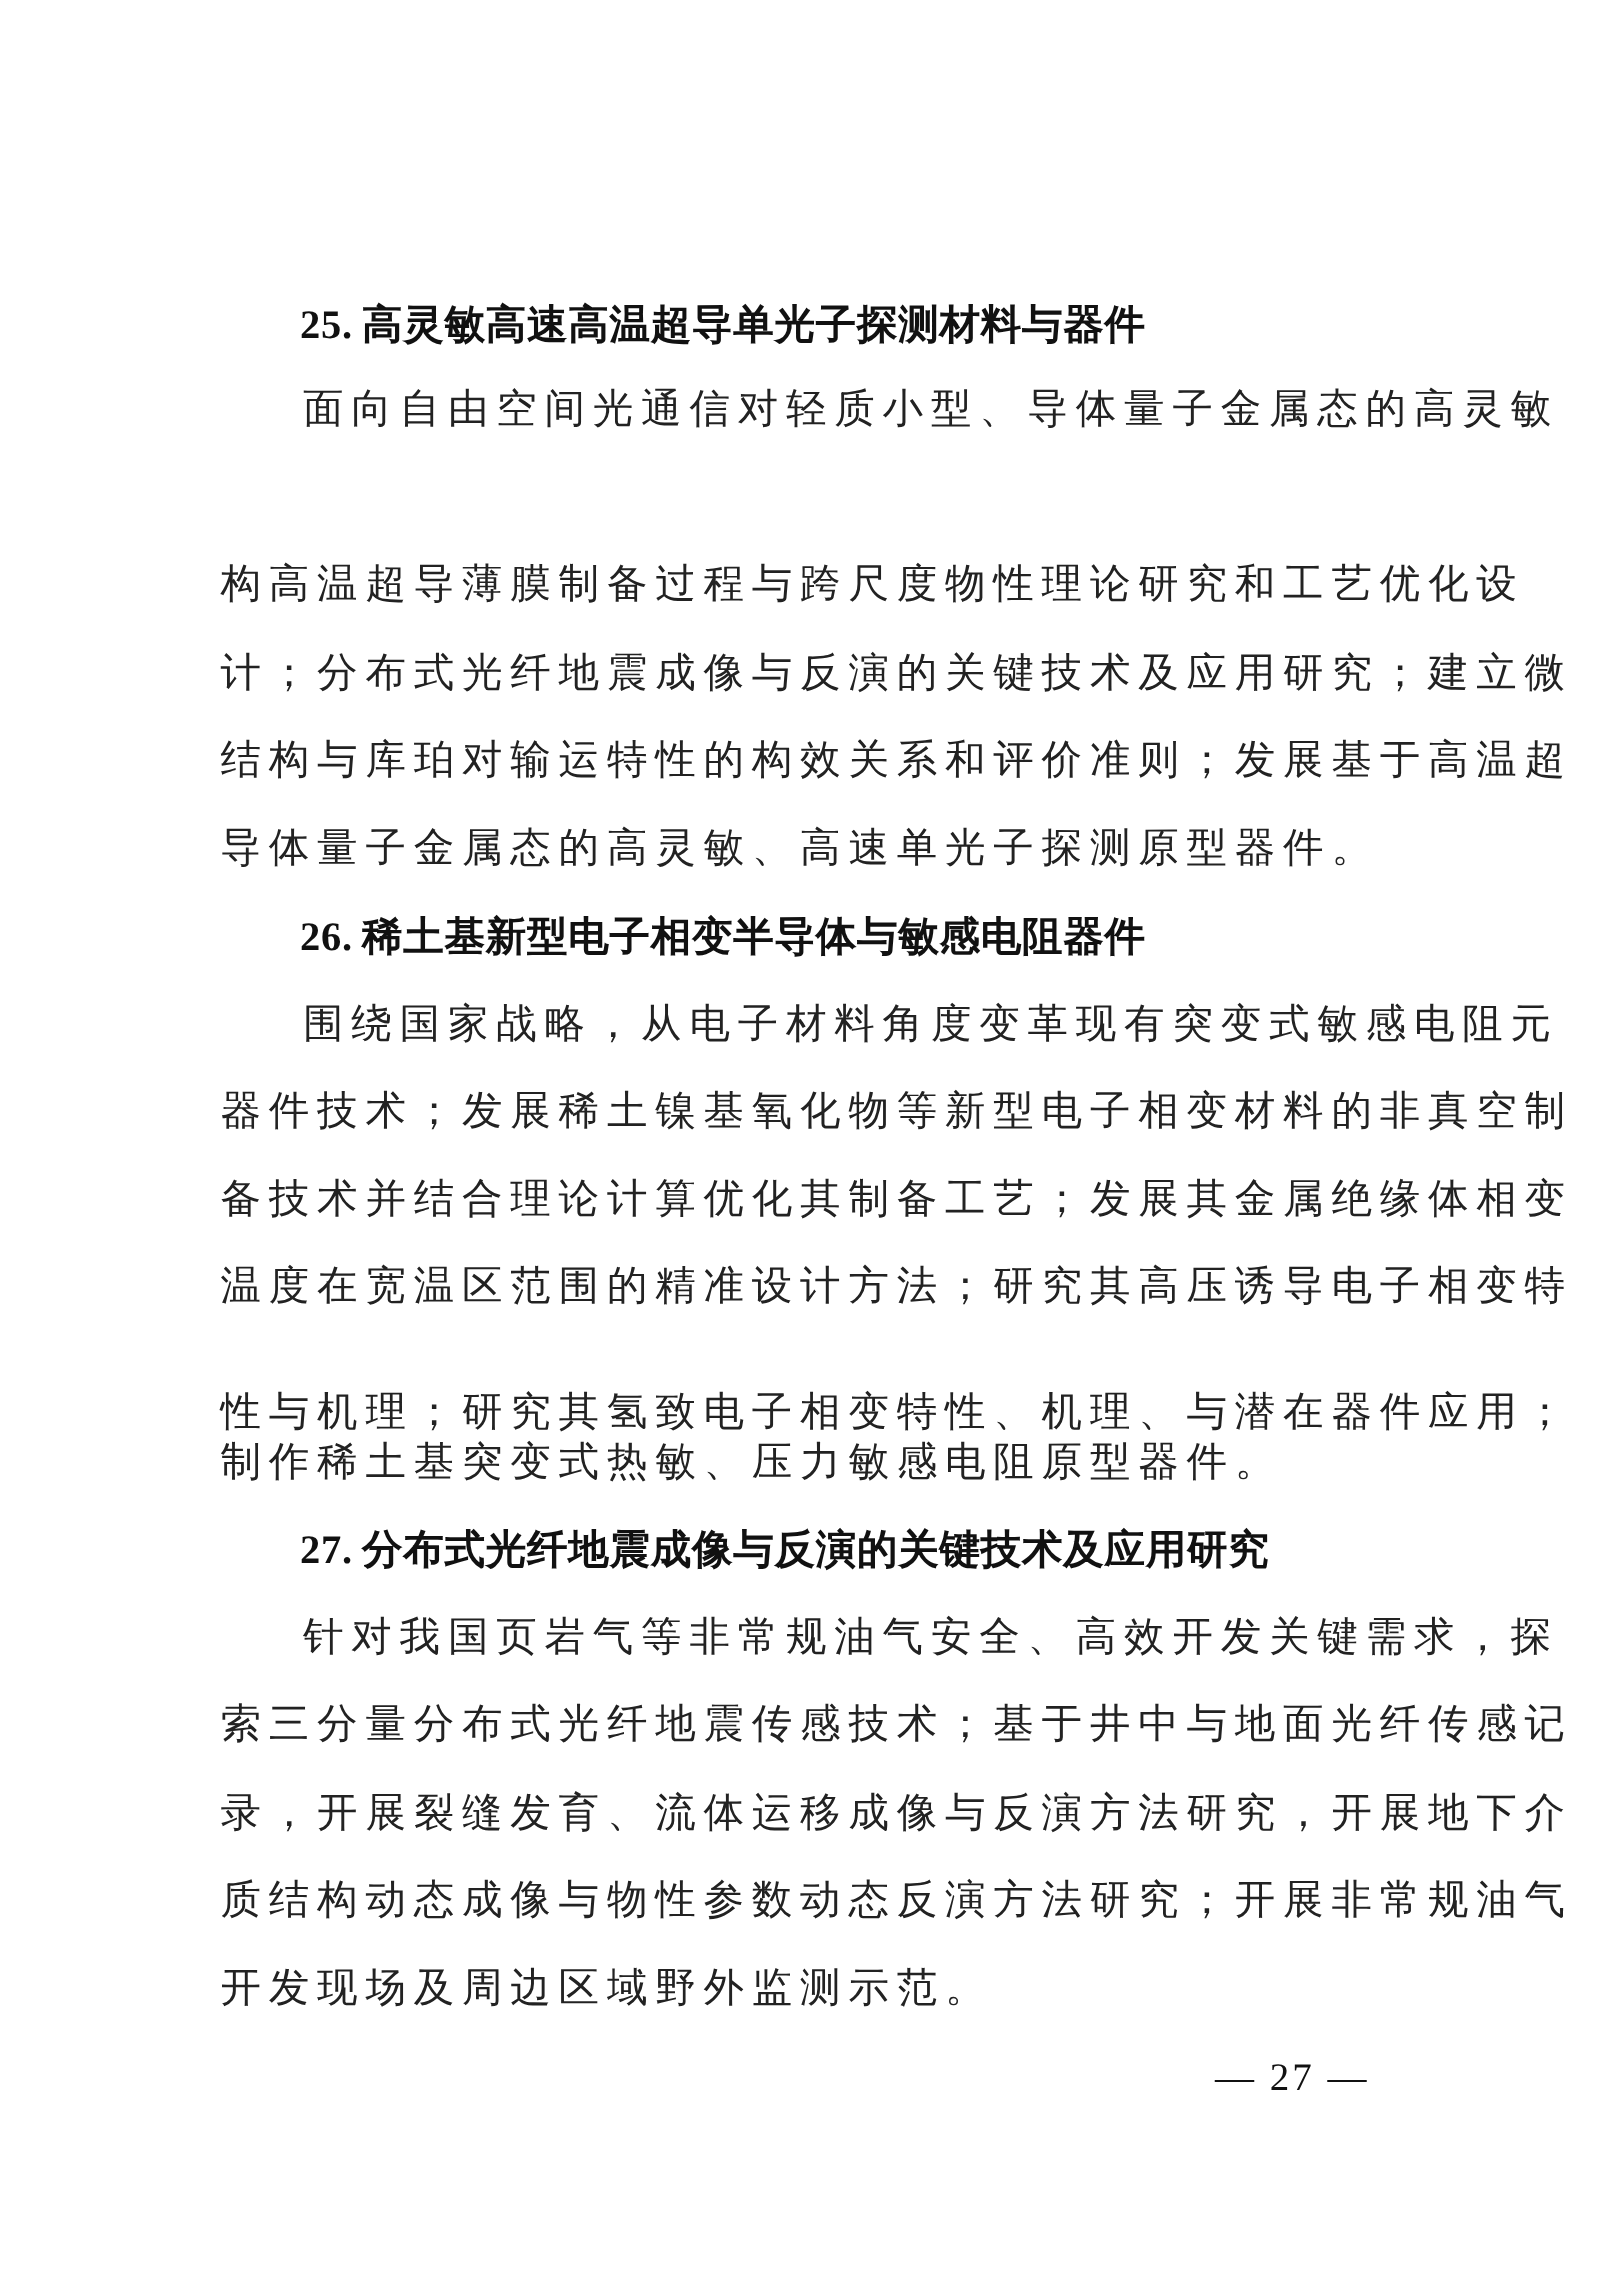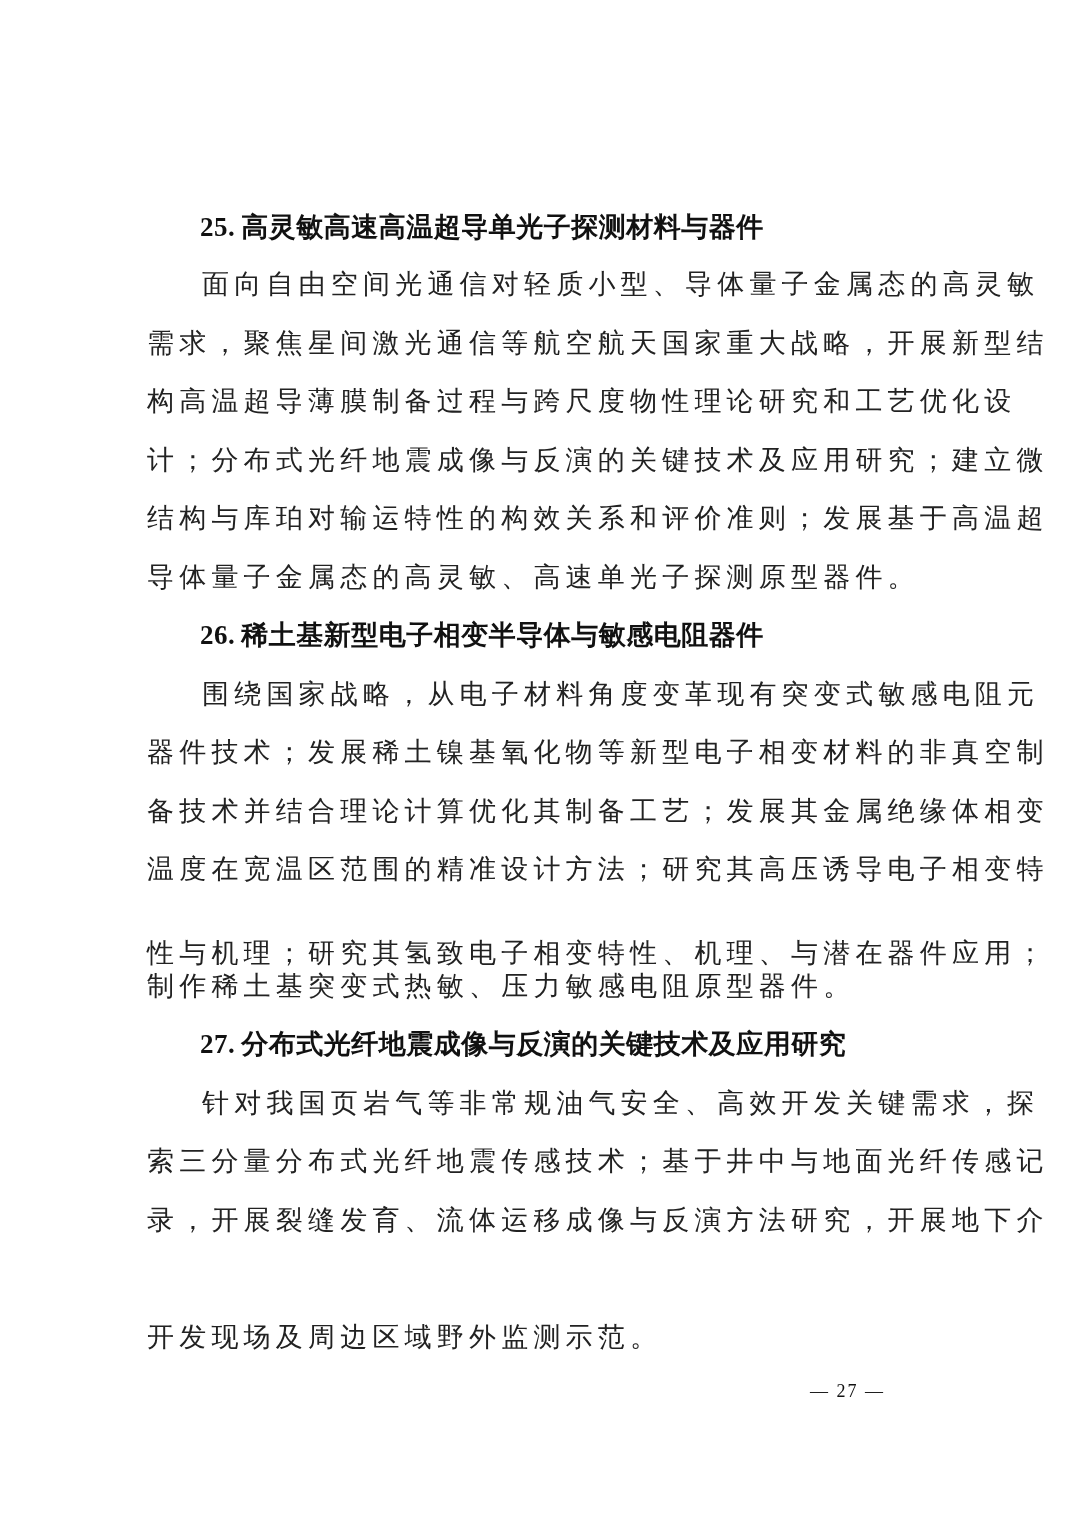--- a/index.html
+++ b/index.html
@@ -10,21 +10,21 @@
     body {
       width: 1080px;
       height: 1526px;
       position: relative;
       overflow: hidden;
       color: #1a1a1a;
       font-family: "DejaVu Serif", "Liberation Serif", serif;
     }
     .page {
       position: absolute;
-      left: 0; top: 16px;
+      left: 0; top: 5px;
       width: 1080px; height: 1294px;
       background: #ffffff;
     }
     .heading {
       position: absolute;
       left: 200px;
       font-size: 27px;
       font-weight: bold;
       letter-spacing: 0.5px;
       white-space: nowrap;
@@ -47,37 +47,36 @@
       font-family: "DejaVu Sans", sans-serif;
       font-weight: normal;
     }
     .line.indent {
       left: 202px;
     }
     .page-number {
       position: absolute;
       left: 810px;
       top: 1365px;
-      font-size: 18px;
+      font-size: 26px;
       font-family: "Liberation Serif", serif;
       color: #111;
       white-space: nowrap;
       letter-spacing: 2px;
     }
   </style>
 </head>
 <body>
 
 <div class="page">
 
   <div class="heading" style="top:193px;">
     <span class="num">25.</span><span>高灵敏高速高温超导单光子探测材料与器件</span>
   </div>
   <div class="line indent" style="top:250px;">面向自由空间光通信对轻质小型、导体量子金属态的高灵敏</div>
-  <div class="line" style="top:309px;">需求，聚焦星间激光通信等航空航天国家重大战略，开展新型结</div>
   <div class="line" style="top:367px;">构高温超导薄膜制备过程与跨尺度物性理论研究和工艺优化设</div>
   <div class="line" style="top:426px;">计；分布式光纤地震成像与反演的关键技术及应用研究；建立微</div>
   <div class="line" style="top:484px;">结构与库珀对输运特性的构效关系和评价准则；发展基于高温超</div>
   <div class="line" style="top:543px;">导体量子金属态的高灵敏、高速单光子探测原型器件。</div>
 
   <div class="heading" style="top:601px;">
     <span class="num">26.</span><span>稀土基新型电子相变半导体与敏感电阻器件</span>
   </div>
   <div class="line indent" style="top:660px;">围绕国家战略，从电子材料角度变革现有突变式敏感电阻元</div>
   <div class="line" style="top:718px;">器件技术；发展稀土镍基氧化物等新型电子相变材料的非真空制</div>
@@ -85,16 +84,17 @@
   <div class="line" style="top:835px;">温度在宽温区范围的精准设计方法；研究其高压诱导电子相变特</div>
   <div class="line" style="top:894px;margin-top:25px;">性与机理；研究其氢致电子相变特性、机理、与潜在器件应用；</div>
   <div class="line" style="top:952px;">制作稀土基突变式热敏、压力敏感电阻原型器件。</div>
 
   <div class="heading" style="top:1010px;">
     <span class="num">27.</span><span>分布式光纤地震成像与反演的关键技术及应用研究</span>
   </div>
   <div class="line indent" style="top:1069px;">针对我国页岩气等非常规油气安全、高效开发关键需求，探</div>
   <div class="line" style="top:1127px;">索三分量分布式光纤地震传感技术；基于井中与地面光纤传感记</div>
   <div class="line" style="top:1186px;">录，开展裂缝发育、流体运移成像与反演方法研究，开展地下介</div>
+  <div class="line" style="top:1244px;">质结构动态成像与物性参数动态反演方法研究；开展非常规油气</div>
   <div class="line" style="top:1303px;">开发现场及周边区域野外监测示范。</div>
 
   <div class="page-number">— 27 —</div>
 </div>
 
 </body></html>

